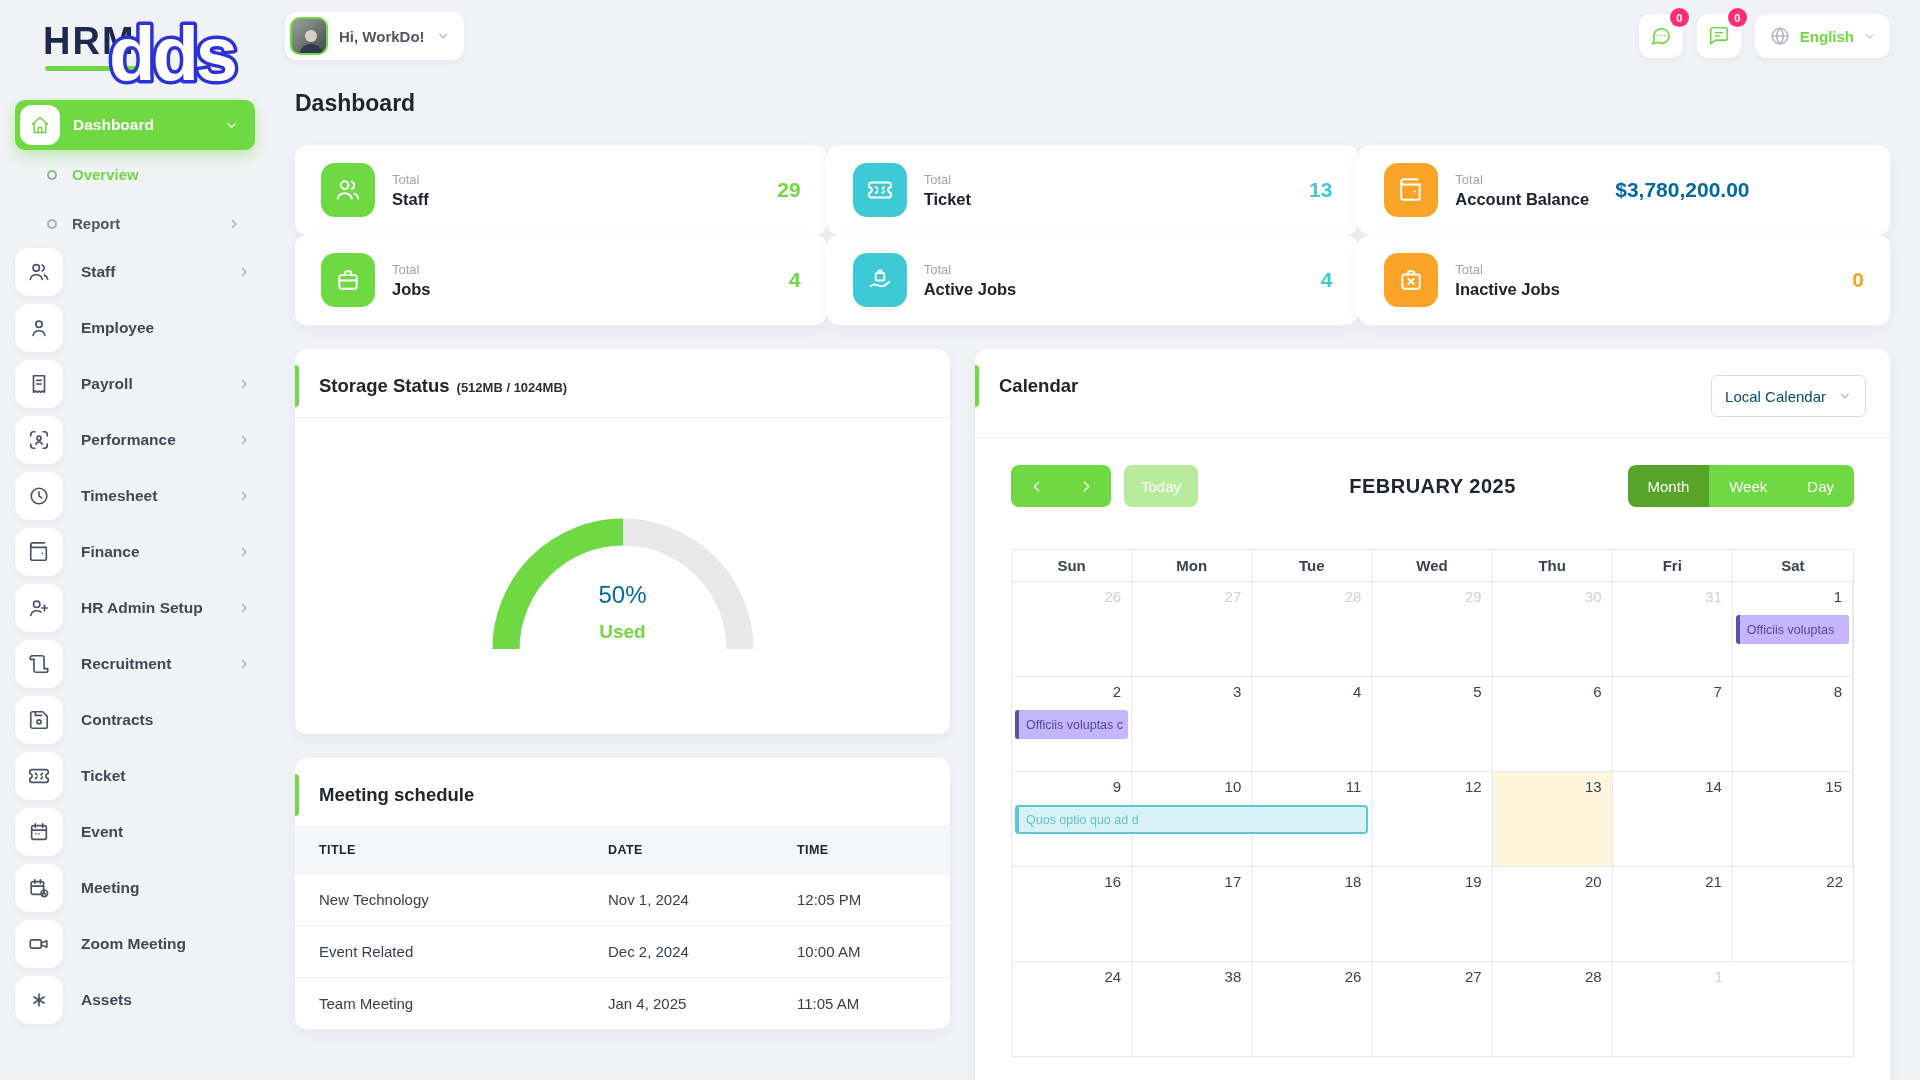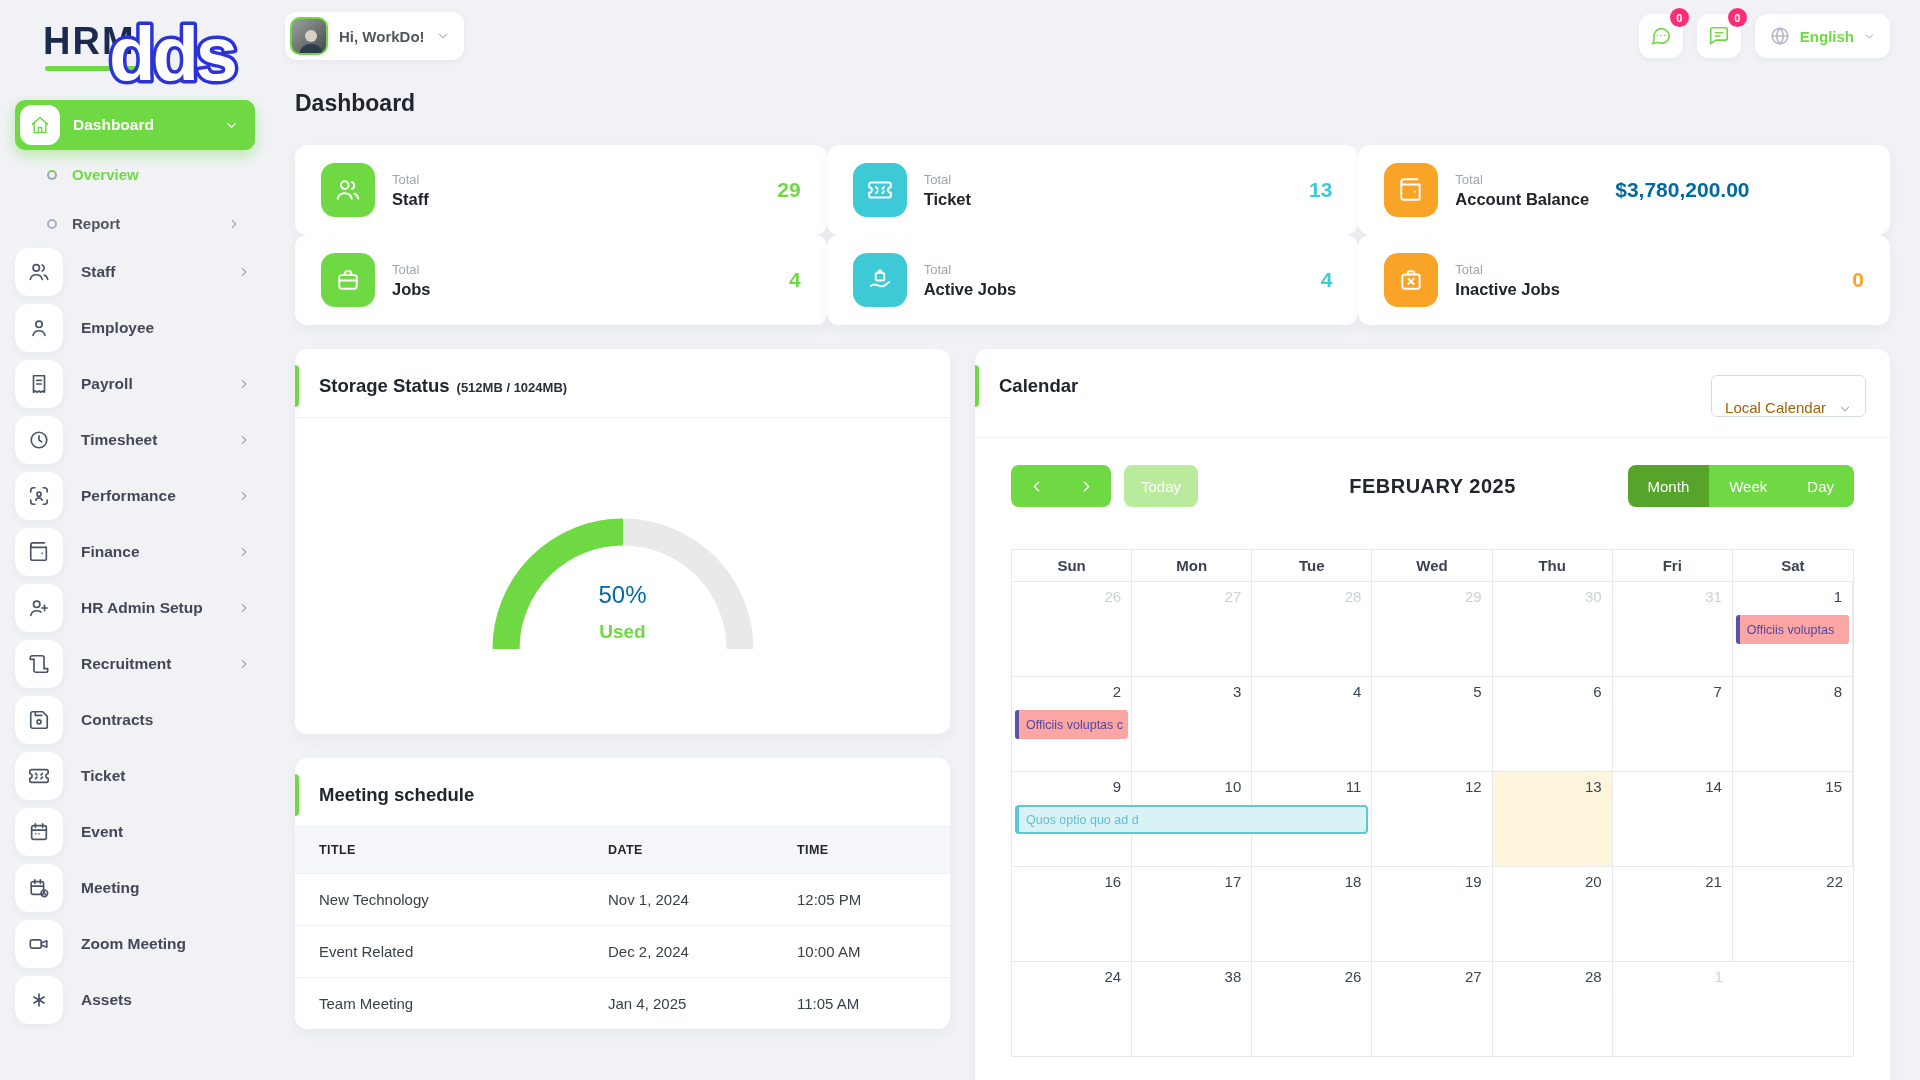--- a/index.html
+++ b/index.html
@@ -86,22 +86,22 @@
   .meet-head,.meet-row { display:grid; grid-template-columns:313px 189px 1fr; }
   .meet-head { background:#f6f7fa; }
   .meet-head span { font-size:12.5px; font-weight:700; letter-spacing:.4px; color:#21262e; padding:16px 0; }
   .meet-head span:first-child,.meet-row span:first-child { padding-left:24px; }
   .meet-row span { font-size:15px; color:#3a4049; padding:17px 0; }
   .meet-row { border-top:1px solid #edeff3; }
 
   
   .calendar-card { height:1010px; }
   .cal-select { margin-left:auto; align-self:center; border:1px solid #d7dbe3; border-radius:6px;
-    height:42px; padding:0 13px; display:flex; align-items:flex-end; gap:12px; font-size:15px;
-    color:#a16207; cursor:pointer; background:#fff; }
+    height:42px; padding:0 13px; display:flex; align-items:center; gap:12px; font-size:15px;
+    color:#0c4a6e; cursor:pointer; background:#fff; }
   .cal-toolbar { position:relative; display:flex; align-items:center; margin:27px 36px 0; height:42px; }
   .cal-title { position:absolute; left:0; right:0; text-align:center; font-size:20px; font-weight:800;
     color:#21262e; letter-spacing:.5px; }
   .nav-group { display:flex; z-index:1; }
   .nav-btn { width:50px; height:42px; background:#6fd943; color:#fff; border:none; cursor:pointer;
     display:flex; align-items:center; justify-content:center; }
   .nav-btn:first-child { border-radius:8px 0 0 8px; }
   .nav-btn:last-child { border-radius:0 8px 8px 0; }
   .today-btn { margin-left:13px; height:42px; padding:0 17px; background:#b9eb9d; color:#fff;
     border:none; border-radius:8px; font-size:15px; font-family:inherit; z-index:1; }
@@ -117,21 +117,21 @@
     border-right:1px solid #e7e9ee; }
   .cal-days div:last-child { border-right:none; }
   .cal-week { display:grid; grid-template-columns:repeat(7,1fr); height:95px; border-top:1px solid #e7e9ee; position:relative; }
   .cal-cell { border-right:1px solid #e7e9ee; position:relative; }
   .cal-cell:last-child { border-right:none; }
   .cal-num { position:absolute; top:6px; right:10px; font-size:15px; color:#3b4251; }
   .cal-num.muted { color:#cbd0d9; }
   .cal-cell.today { background:#fdf6dc; }
   .cal-event { position:absolute; top:33px; height:29px; display:flex; align-items:center;
     font-size:12.5px; padding:0 7px; overflow:hidden; white-space:nowrap; cursor:pointer; }
-  .cal-event.purple { background:#fca5a5; border-left:4px solid #5b51a8; color:#5247a3; border-radius:3px; }
+  .cal-event.purple { background:#c4b5fd; border-left:4px solid #5b51a8; color:#5247a3; border-radius:3px; }
   .cal-event.teal { background:#d9f2f5; border:2px solid #59c9d8; border-left-width:4px; color:#5fc0d3; border-radius:4px; }
 </style>
 </head>
 <body>
 
 <aside class="sidebar">
   <div class="logo">
     <span class="logo-back">HRM</span>
     <svg class="logo-front" width="175" height="92" viewBox="0 0 175 92">
       <text x="2" y="74">dds</text>
@@ -202,43 +202,43 @@
         <span>Payroll</span>
         <span class="side-chev">
           <svg width="14" height="14" viewBox="0 0 24 24" fill="none" stroke="currentColor" stroke-width="1.8" stroke-linecap="round" stroke-linejoin="round">
             <path d="M9 6l6 6-6 6"></path>
           </svg>
         </span>
       </div>
       <div class="side-item">
         <span class="side-ic">
           <svg width="22" height="22" viewBox="0 0 24 24" fill="none" stroke="currentColor" stroke-width="1.8" stroke-linecap="round" stroke-linejoin="round">
-            <circle cx="12" cy="12" r="8.5"></circle>
-            <path d="M12 7.5V12l3 2"></path>
-          </svg>
-        </span>
-        <span>Timesheet</span>
-        <span class="side-chev">
-          <svg width="14" height="14" viewBox="0 0 24 24" fill="none" stroke="currentColor" stroke-width="1.8" stroke-linecap="round" stroke-linejoin="round">
-            <path d="M9 6l6 6-6 6"></path>
-          </svg>
-        </span>
-      </div>
-      <div class="side-item">
-        <span class="side-ic">
-          <svg width="22" height="22" viewBox="0 0 24 24" fill="none" stroke="currentColor" stroke-width="1.8" stroke-linecap="round" stroke-linejoin="round">
             <path d="M3 7.5V6a3 3 0 0 1 3-3h1.5"></path>
             <path d="M16.5 3H18a3 3 0 0 1 3 3v1.5"></path>
             <path d="M21 16.5V18a3 3 0 0 1-3 3h-1.5"></path>
             <path d="M7.5 21H6a3 3 0 0 1-3-3v-1.5"></path>
             <circle cx="12" cy="10" r="2.2"></circle>
             <path d="M8.5 16.5c.6-1.6 1.8-2.4 3.5-2.4s2.9.8 3.5 2.4"></path>
           </svg>
         </span>
         <span>Performance</span>
+        <span class="side-chev">
+          <svg width="14" height="14" viewBox="0 0 24 24" fill="none" stroke="currentColor" stroke-width="1.8" stroke-linecap="round" stroke-linejoin="round">
+            <path d="M9 6l6 6-6 6"></path>
+          </svg>
+        </span>
+      </div>
+      <div class="side-item">
+        <span class="side-ic">
+          <svg width="22" height="22" viewBox="0 0 24 24" fill="none" stroke="currentColor" stroke-width="1.8" stroke-linecap="round" stroke-linejoin="round">
+            <circle cx="12" cy="12" r="8.5"></circle>
+            <path d="M12 7.5V12l3 2"></path>
+          </svg>
+        </span>
+        <span>Timesheet</span>
         <span class="side-chev">
           <svg width="14" height="14" viewBox="0 0 24 24" fill="none" stroke="currentColor" stroke-width="1.8" stroke-linecap="round" stroke-linejoin="round">
             <path d="M9 6l6 6-6 6"></path>
           </svg>
         </span>
       </div>
       <div class="side-item">
         <span class="side-ic">
           <svg width="22" height="22" viewBox="0 0 24 24" fill="none" stroke="currentColor" stroke-width="1.8" stroke-linecap="round" stroke-linejoin="round">
             <path d="M20 7H5.5A2.5 2.5 0 0 1 3 4.5 2.5 2.5 0 0 1 5.5 2H18"></path>

